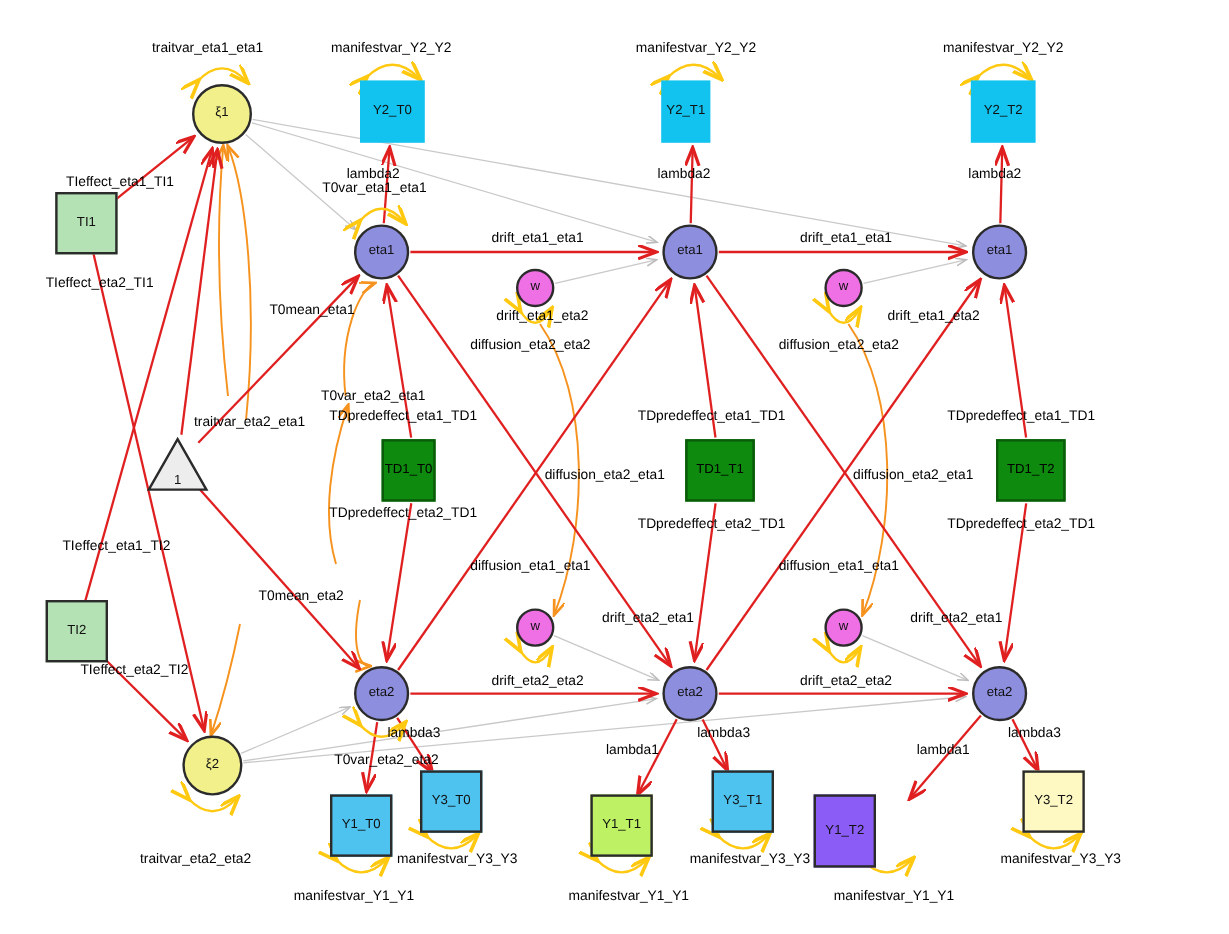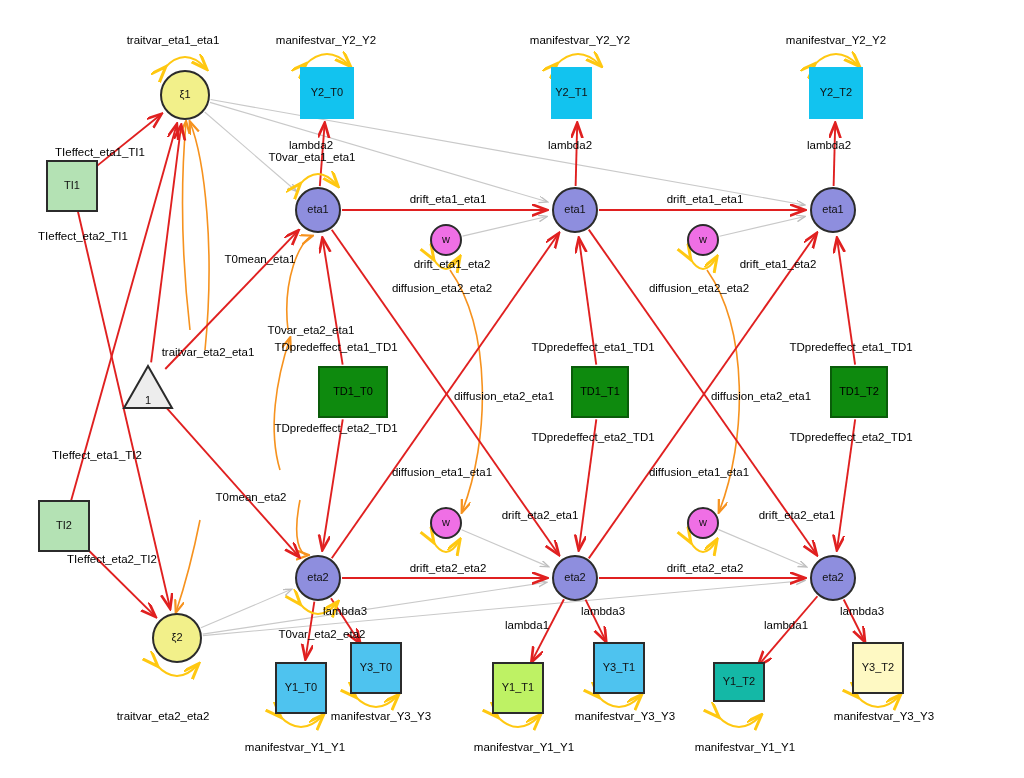--- a/index.html
+++ b/index.html
@@ -145,21 +145,21 @@
       </div>
       <div class="node" style="left: 300px; top: 67px; width: 54px; height: 52px; background: rgb(18, 195, 239); border: 0px solid rgb(43, 43, 43);">
         <span style="position: relative;">Y2_T0</span>
       </div>
       <div class="node" style="left: 551px; top: 67px; width: 41px; height: 52px; background: rgb(18, 195, 239); border: 0px solid rgb(43, 43, 43);">
         <span style="position: relative;">Y2_T1</span>
       </div>
       <div class="node" style="left: 809px; top: 67px; width: 54px; height: 52px; background: rgb(18, 195, 239); border: 0px solid rgb(43, 43, 43);">
         <span style="position: relative;">Y2_T2</span>
       </div>
-      <div class="node" style="left: 318px; top: 366px; width: 70px; height: 52px; background: rgb(14, 138, 14); border: 2px solid rgb(10, 92, 10); color: rgb(0, 0, 0);">
+      <div class="node" style="left: 318px; top: 366px; width: 45px; height: 52px; background: rgb(14, 138, 14); border: 2px solid rgb(10, 92, 10); color: rgb(0, 0, 0);">
         <span style="position: relative;">TD1_T0</span>
       </div>
       <div class="node" style="left: 571px; top: 366px; width: 58px; height: 52px; background: rgb(14, 138, 14); border: 2px solid rgb(10, 92, 10); color: rgb(0, 0, 0);">
         <span style="position: relative;">TD1_T1</span>
       </div>
       <div class="node" style="left: 830px; top: 366px; width: 58px; height: 52px; background: rgb(14, 138, 14); border: 2px solid rgb(10, 92, 10); color: rgb(0, 0, 0);">
         <span style="position: relative;">TD1_T2</span>
       </div>
       <div class="node n-circle" style="left: 430px; top: 224px; width: 32px; height: 32px; background: rgb(239, 111, 229); border: 2.2px solid rgb(43, 43, 43);">
         <span style="position: relative;">w</span>
@@ -172,21 +172,21 @@
       </div>
       <div class="node n-circle" style="left: 687px; top: 507px; width: 32px; height: 32px; background: rgb(239, 111, 229); border: 2.2px solid rgb(43, 43, 43);">
         <span style="position: relative;">w</span>
       </div>
       <div class="node" style="left: 275px; top: 662px; width: 52px; height: 52px; background: rgb(78, 195, 239); border: 2px solid rgb(43, 43, 43);">
         <span style="position: relative;">Y1_T0</span>
       </div>
       <div class="node" style="left: 492px; top: 662px; width: 52px; height: 52px; background: #bef264; border: 2px solid rgb(43, 43, 43);">
         <span style="position: relative;">Y1_T1</span>
       </div>
-      <div class="node" style="left: 713px; top: 662px; width: 52px; height: 40px; background: #14b8a6; border: 2px solid rgb(43, 43, 43);">
+      <div class="node" style="left: 678px; top: 662px; width: 52px; height: 61px; background: #8b5cf6; border: 2px solid rgb(43, 43, 43);">
         <span style="position: relative;">Y1_T2</span>
       </div>
       <div class="node" style="left: 350px; top: 642px; width: 52px; height: 52px; background: rgb(78, 195, 239); border: 2px solid rgb(43, 43, 43);">
         <span style="position: relative;">Y3_T0</span>
       </div>
       <div class="node" style="left: 593px; top: 642px; width: 52px; height: 52px; background: rgb(78, 195, 239); border: 2px solid rgb(43, 43, 43);">
         <span style="position: relative;">Y3_T1</span>
       </div>
       <div class="node" style="left: 852px; top: 642px; width: 52px; height: 52px; background: #fef9c3; border: 2px solid rgb(43, 43, 43);">
         <span style="position: relative;">Y3_T2</span>

